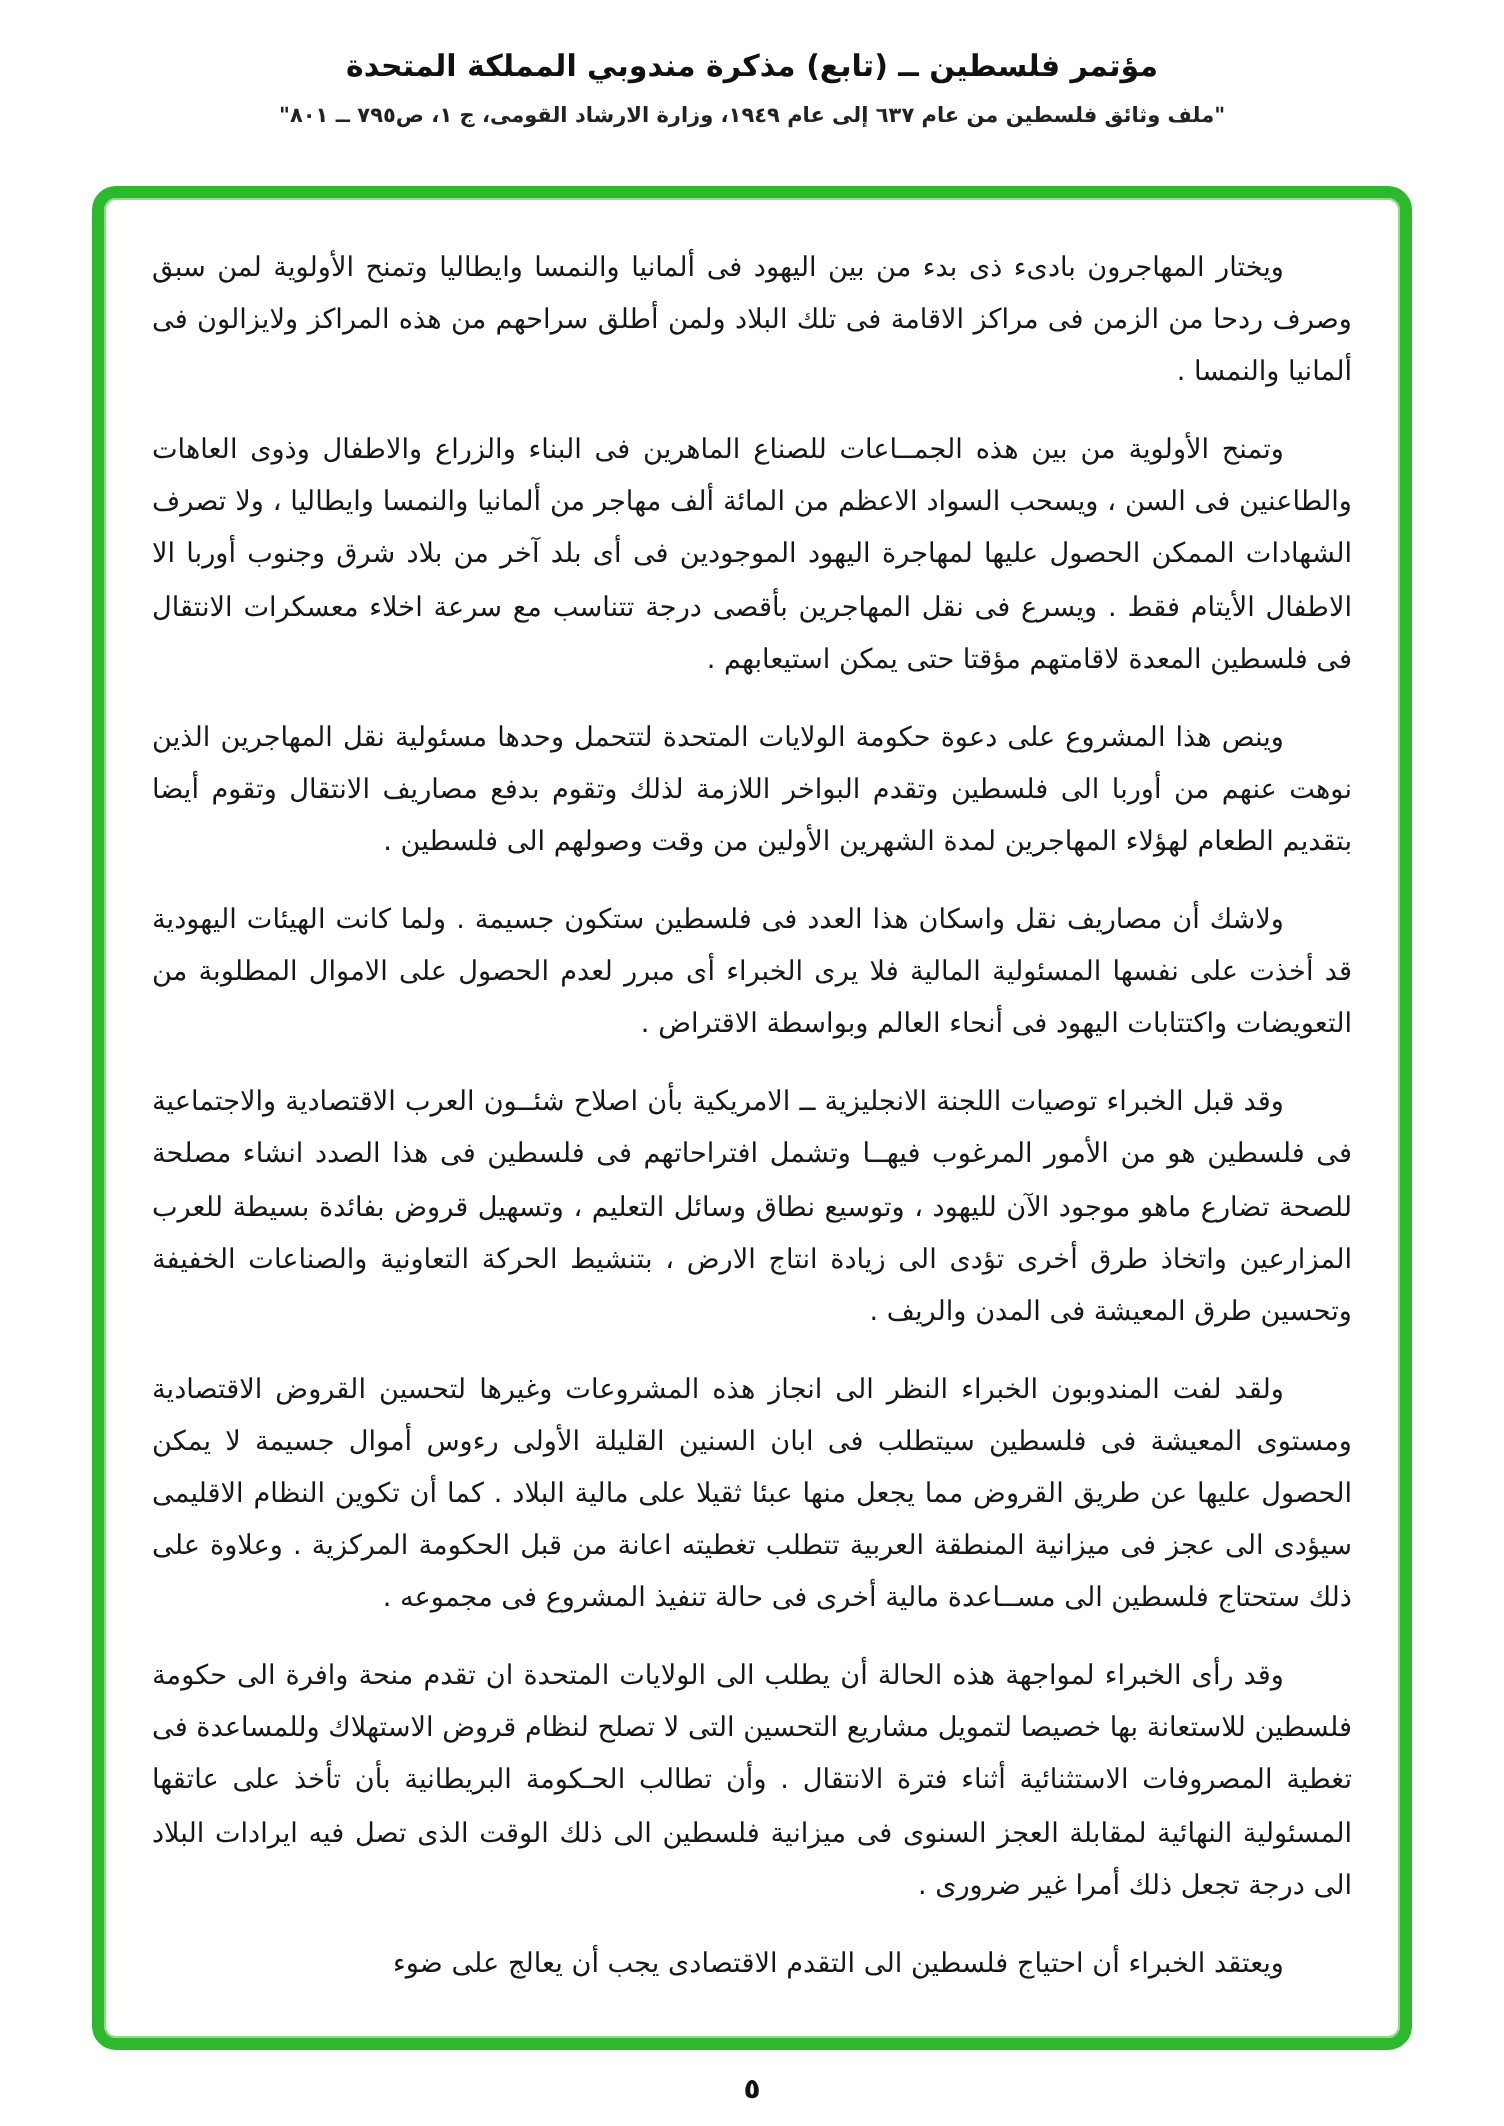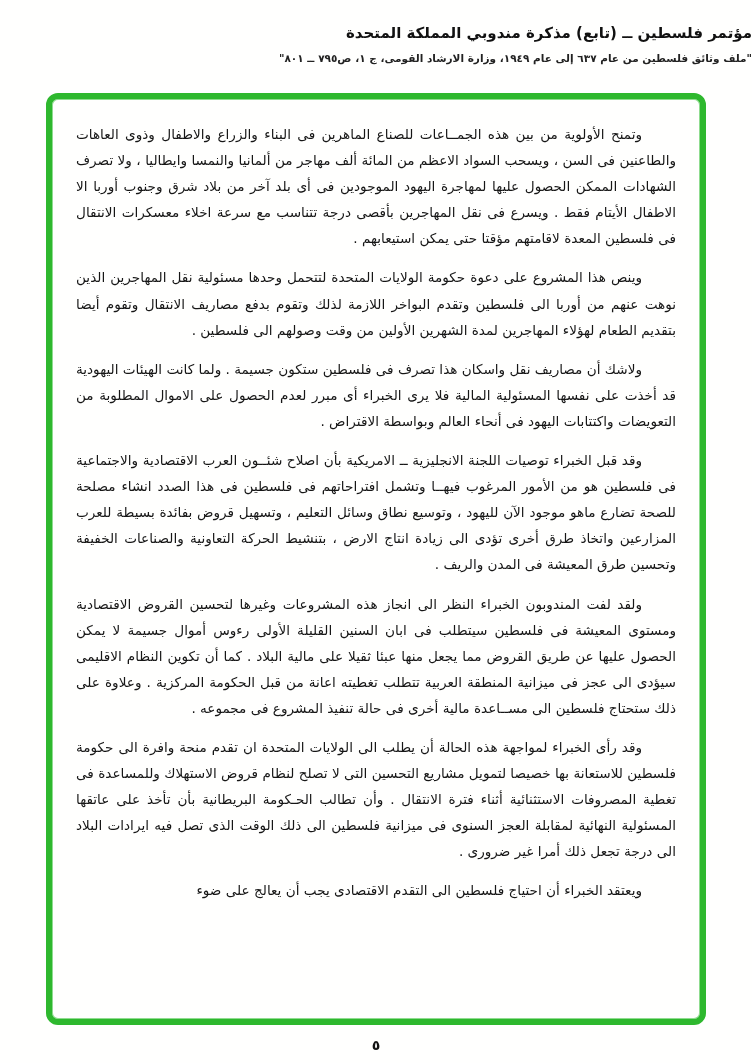--- a/index.html
+++ b/index.html
@@ -14,20 +14,21 @@
     overflow: hidden;
   }
   .page {
     width: 752px;
     height: 1063px;
     background: #fffffe;
     position: relative;
     padding-top: 24px;
   }
   .header {
+    text-align: center;
     direction: rtl;
   }
   .header .title {
     font-size: 15px;
     font-weight: bold;
     color: #111;
     letter-spacing: 0.5px;
     margin-bottom: 10px;
   }
   .header .source {
@@ -79,23 +80,24 @@
 
 <div class="page">
 
   <div class="header">
     <div class="title">مؤتمر فلسطين ــ (تابع) مذكرة مندوبي المملكة المتحدة</div>
     <div class="source">"ملف وثائق فلسطين من عام ٦٣٧ إلى عام ١٩٤٩، وزارة الارشاد القومى، ج ١، ص٧٩٥ ــ ٨٠١"</div>
   </div>
 
   <div class="green-box">
     <div class="body-text">
+      <p>ويختار المهاجرون بادىء ذى بدء من بين اليهود فى ألمانيا والنمسا وايطاليا وتمنح الأولوية لمن سبق وصرف ردحا من الزمن فى مراكز الاقامة فى تلك البلاد ولمن أطلق سراحهم من هذه المراكز ولايزالون فى ألمانيا والنمسا .</p>
       <p>وتمنح الأولوية من بين هذه الجمــاعات للصناع الماهرين فى البناء والزراع والاطفال وذوى العاهات والطاعنين فى السن ، ويسحب السواد الاعظم من المائة ألف مهاجر من ألمانيا والنمسا وايطاليا ، ولا تصرف الشهادات الممكن الحصول عليها لمهاجرة اليهود الموجودين فى أى بلد آخر من بلاد شرق وجنوب أوربا الا الاطفال الأيتام فقط . ويسرع فى نقل المهاجرين بأقصى درجة تتناسب مع سرعة اخلاء معسكرات الانتقال فى فلسطين المعدة لاقامتهم مؤقتا حتى يمكن استيعابهم .</p>
       <p>وينص هذا المشروع على دعوة حكومة الولايات المتحدة لتتحمل وحدها مسئولية نقل المهاجرين الذين نوهت عنهم من أوربا الى فلسطين وتقدم البواخر اللازمة لذلك وتقوم بدفع مصاريف الانتقال وتقوم أيضا بتقديم الطعام لهؤلاء المهاجرين لمدة الشهرين الأولين من وقت وصولهم الى فلسطين .</p>
-      <p>ولاشك أن مصاريف نقل واسكان هذا تصرف فى فلسطين ستكون جسيمة . ولما كانت الهيئات اليهودية قد أخذت على نفسها المسئولية المالية فلا يرى الخبراء أى مبرر لعدم الحصول على الاموال المطلوبة من التعويضات واكتتابات اليهود فى أنحاء العالم وبواسطة الاقتراض .</p>
+      <p>ولاشك أن مصاريف نقل واسكان هذا العدد فى فلسطين ستكون جسيمة . ولما كانت الهيئات اليهودية قد أخذت على نفسها المسئولية المالية فلا يرى الخبراء أى مبرر لعدم الحصول على الاموال المطلوبة من التعويضات واكتتابات اليهود فى أنحاء العالم وبواسطة الاقتراض .</p>
       <p>وقد قبل الخبراء توصيات اللجنة الانجليزية ــ الامريكية بأن اصلاح شئــون العرب الاقتصادية والاجتماعية فى فلسطين هو من الأمور المرغوب فيهــا وتشمل افتراحاتهم فى فلسطين فى هذا الصدد انشاء مصلحة للصحة تضارع ماهو موجود الآن لليهود ، وتوسيع نطاق وسائل التعليم ، وتسهيل قروض بفائدة بسيطة للعرب المزارعين واتخاذ طرق أخرى تؤدى الى زيادة انتاج الارض ، بتنشيط الحركة التعاونية والصناعات الخفيفة وتحسين طرق المعيشة فى المدن والريف .</p>
       <p>ولقد لفت المندوبون الخبراء النظر الى انجاز هذه المشروعات وغيرها لتحسين القروض الاقتصادية ومستوى المعيشة فى فلسطين سيتطلب فى ابان السنين القليلة الأولى رءوس أموال جسيمة لا يمكن الحصول عليها عن طريق القروض مما يجعل منها عبئا ثقيلا على مالية البلاد . كما أن تكوين النظام الاقليمى سيؤدى الى عجز فى ميزانية المنطقة العربية تتطلب تغطيته اعانة من قبل الحكومة المركزية . وعلاوة على ذلك ستحتاج فلسطين الى مســاعدة مالية أخرى فى حالة تنفيذ المشروع فى مجموعه .</p>
       <p>وقد رأى الخبراء لمواجهة هذه الحالة أن يطلب الى الولايات المتحدة ان تقدم منحة وافرة الى حكومة فلسطين للاستعانة بها خصيصا لتمويل مشاريع التحسين التى لا تصلح لنظام قروض الاستهلاك وللمساعدة فى تغطية المصروفات الاستثنائية أثناء فترة الانتقال . وأن تطالب الحـكومة البريطانية بأن تأخذ على عاتقها المسئولية النهائية لمقابلة العجز السنوى فى ميزانية فلسطين الى ذلك الوقت الذى تصل فيه ايرادات البلاد الى درجة تجعل ذلك أمرا غير ضرورى .</p>
       <p>ويعتقد الخبراء أن احتياج فلسطين الى التقدم الاقتصادى يجب أن يعالج على ضوء</p>
     </div>
   </div>
 
   <div class="page-number">٥</div>
 
 </div>

